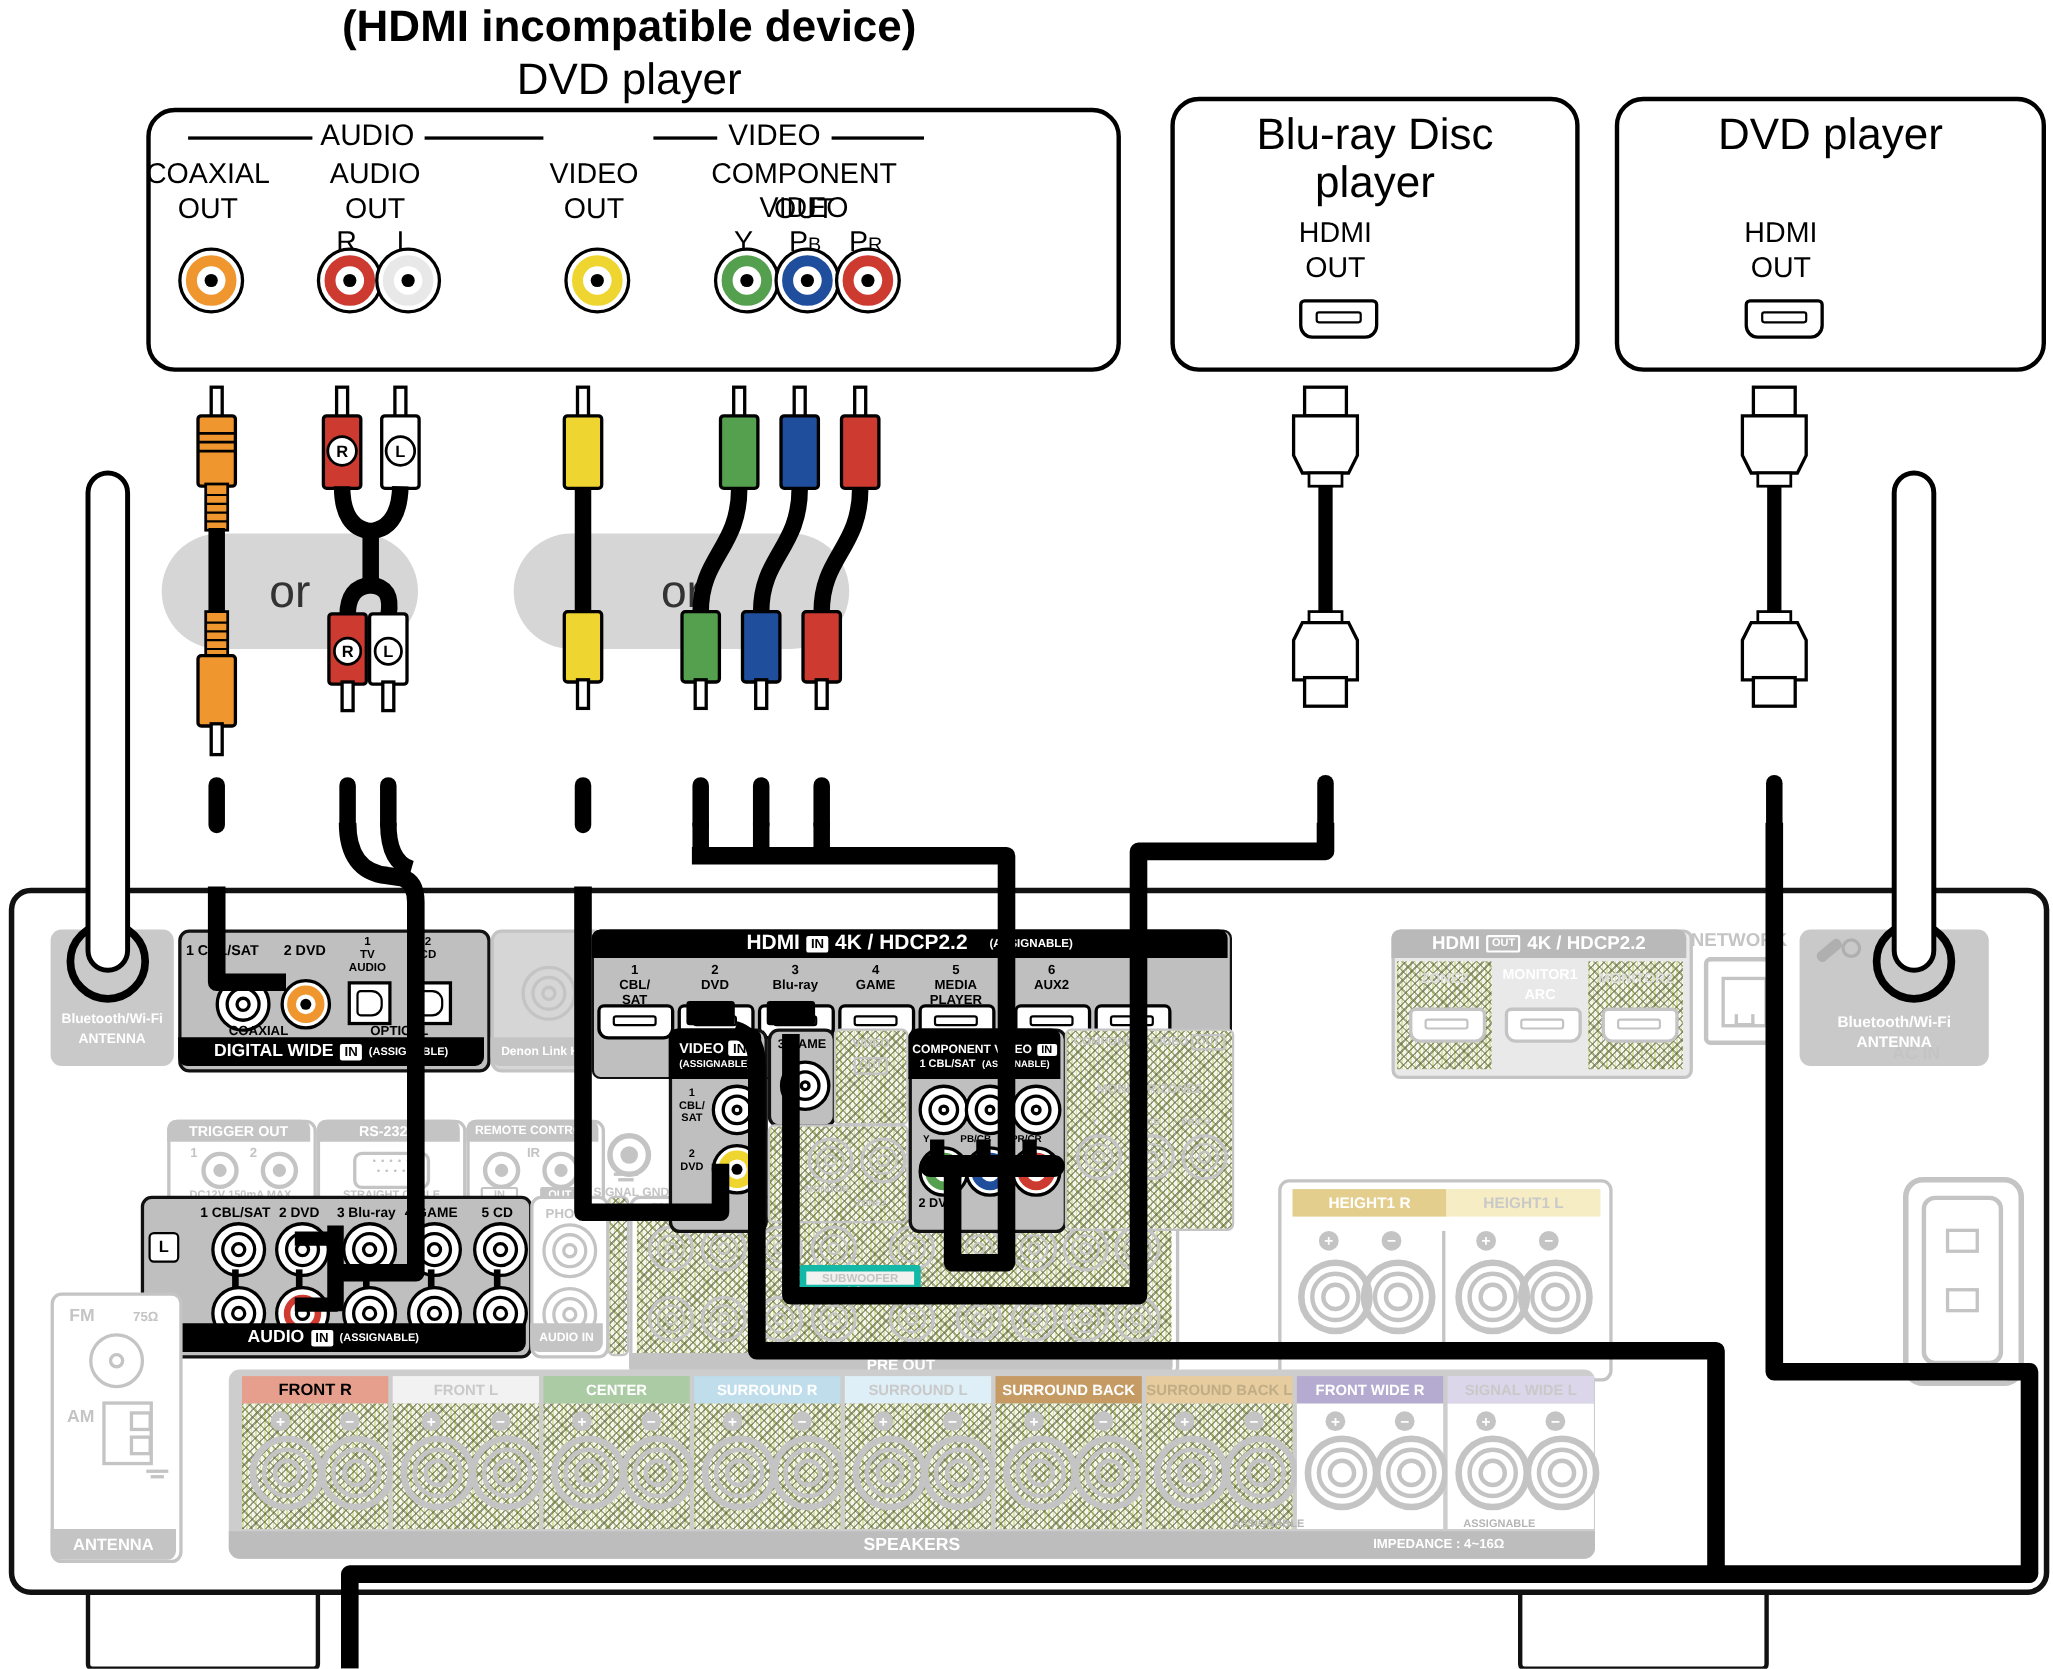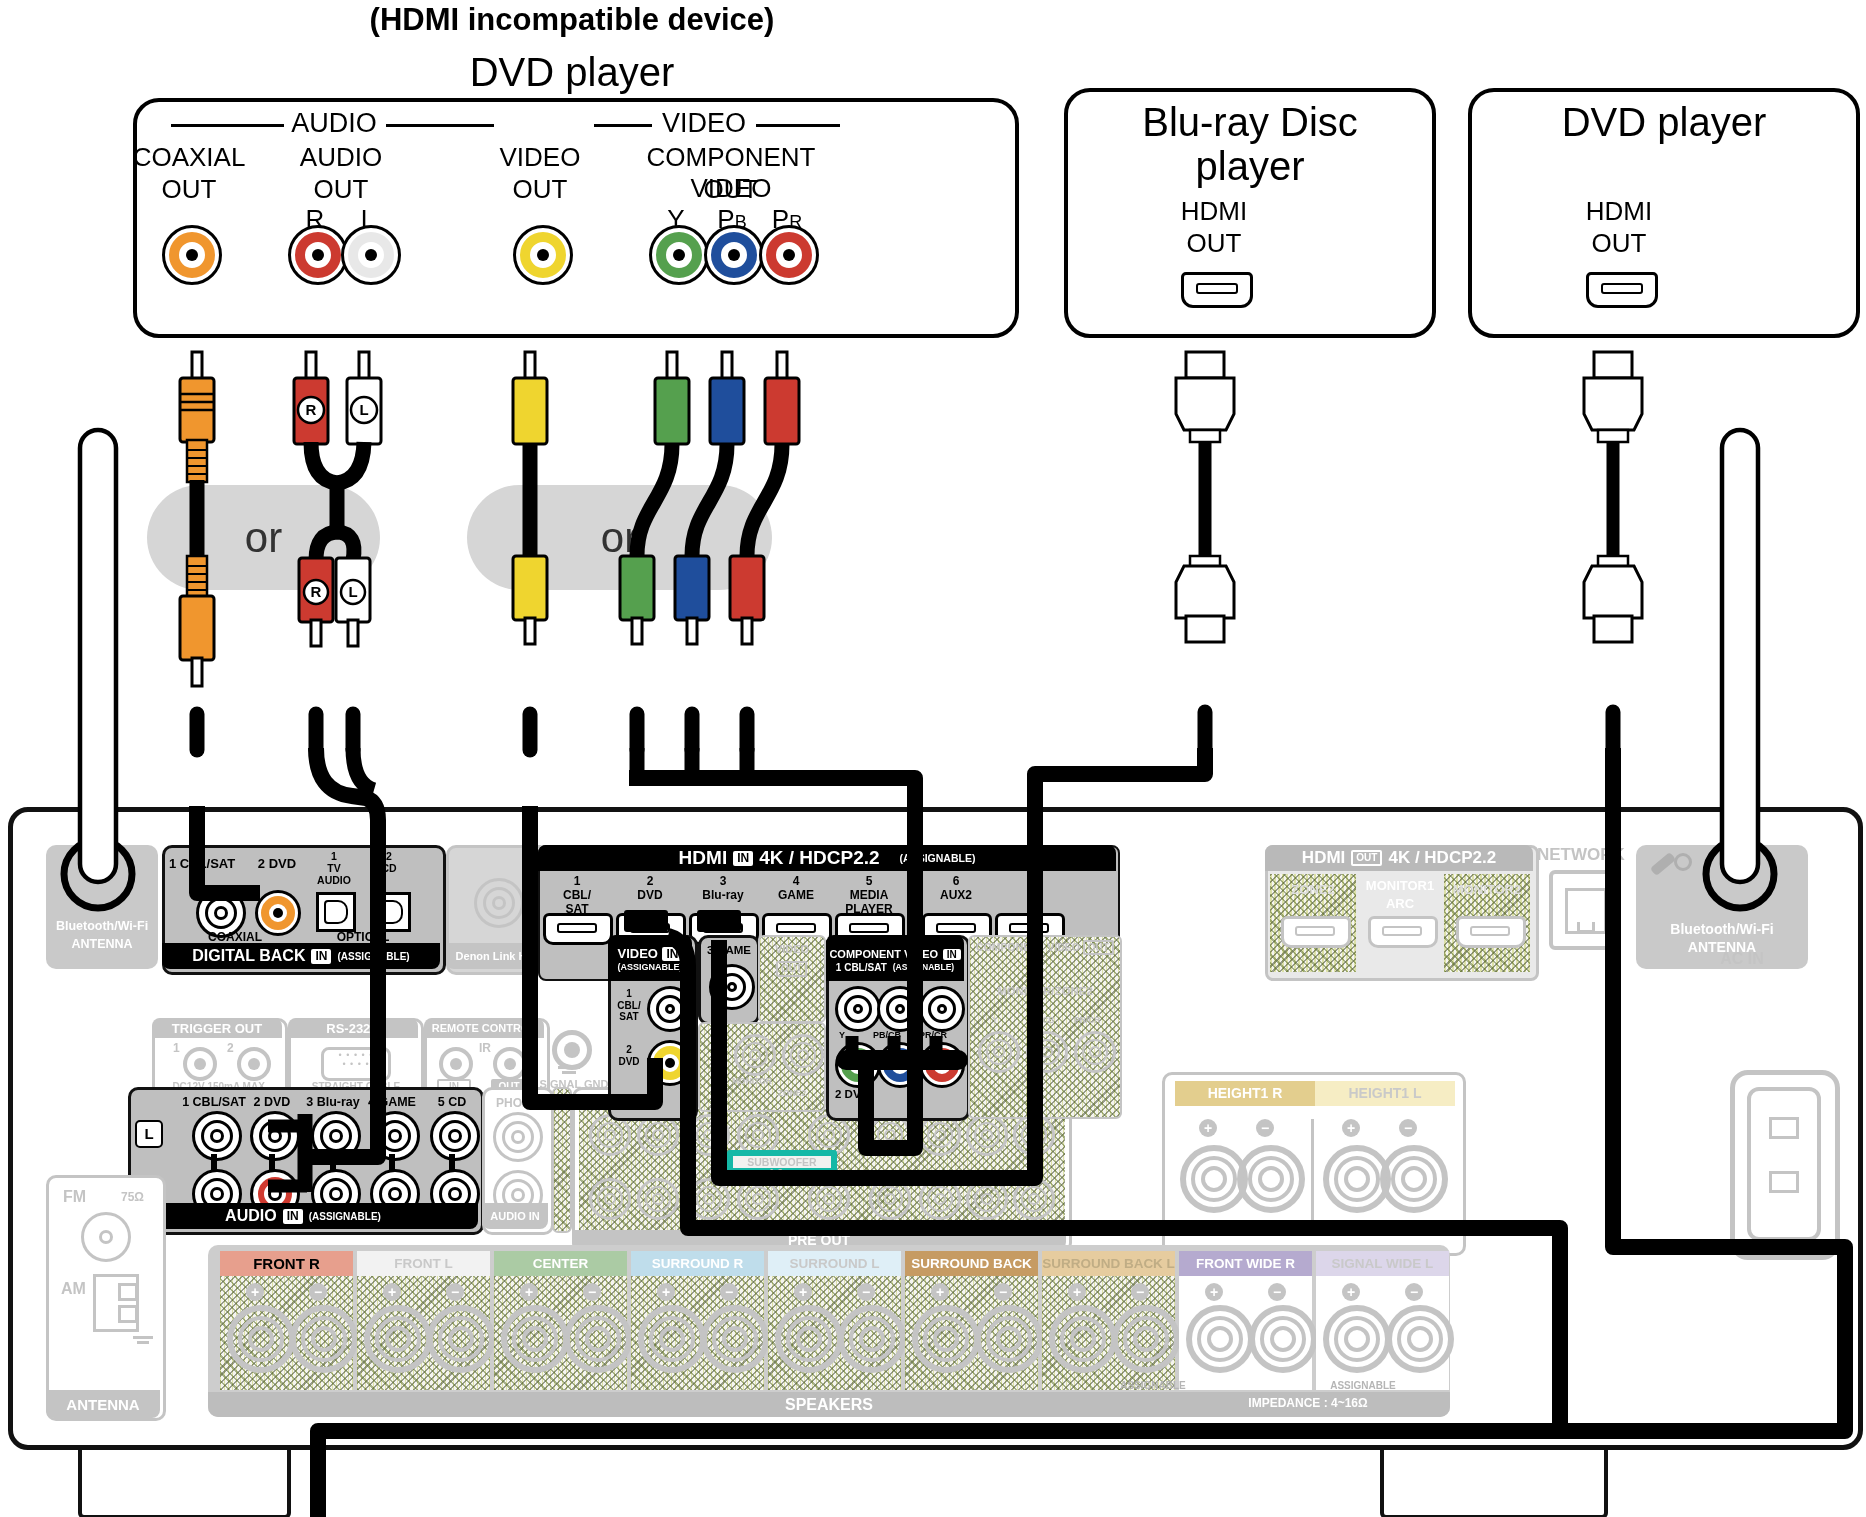--- a/index.html
+++ b/index.html
@@ -70,21 +70,21 @@
   .mjack{position:absolute;width:26px;height:26px;border:4px solid #C4C4C4;border-radius:50%}
   .mjack::after{content:"";position:absolute;inset:7px;background:#C4C4C4;border-radius:50%}
   svg.ov{position:absolute;left:0;top:0;z-index:50;pointer-events:none}
   .z1{z-index:1}.z2{z-index:2}.z3{z-index:3}
 </style>
 </head>
 <body>
 
 <div id="stage">
 
-  <div class="ab tc b z3" style="left:172px;top:2px;width:800px;font-size:31px">(HDMI incompatible device)</div>
+  <div class="ab tc b z3" style="left:172px;top:2px;width:800px;font-size:40px">(HDMI incompatible device)</div>
   <div class="ab tc z3" style="left:172px;top:50px;width:800px;font-size:40px">DVD player</div>
 
   <div class="devbox z2" style="left:133px;top:98px;width:878px;height:232px">
     <div class="ab tc" style="left:147px;top:6px;width:100px;font-size:27px">AUDIO</div>
     <div class="ab" style="left:34px;top:22px;width:113px;height:3px;background:#000"></div>
     <div class="ab" style="left:249px;top:22px;width:108px;height:3px;background:#000"></div>
     <div class="ab tc" style="left:517px;top:6px;width:100px;font-size:27px">VIDEO</div>
     <div class="ab" style="left:457px;top:22px;width:58px;height:3px;background:#000"></div>
     <div class="ab" style="left:619px;top:22px;width:84px;height:3px;background:#000"></div>
 
@@ -166,21 +166,21 @@
 AUDIO</div>
     <div class="ab b tc pre" style="left:204px;top:2px;width:40px;font-size:10.5px">2
 CD</div>
     <div class="ajack" style="left:31px;top:40px"></div>
     <div class="cjack" style="left:90px;top:42px;--c:#F0962E"></div>
     <div class="opt" style="left:151px;top:44px"></div>
     <div class="opt" style="left:206px;top:44px"></div>
     <div class="ab b tc" style="left:10px;top:82px;width:120px;font-size:12px">COAXIAL</div>
     <div class="ab b tc" style="left:150px;top:82px;width:96px;font-size:12px">OPTICAL</div>
     <div class="band" style="left:-3px;top:95px;width:278px;height:26px;border-radius:0 0 8px 8px">
-      <span class="b" style="font-size:16px">DIGITAL BACK</span>
+      <span class="b" style="font-size:16px">DIGITAL WIDE</span>
       <span class="inbadge">IN</span>
       <span class="b" style="font-size:10px">(ASSIGNABLE)</span>
     </div>
   </div>
 
   <div class="gblk z2" style="left:446px;top:845px;width:98px;height:124px;background:#D6D6D6">
     <div class="gjack" style="left:25px;top:30px"></div>
     <div class="gband" style="left:-3px;top:95px;width:98px;height:26px;border-radius:0 0 8px 8px">
       <span class="b" style="font-size:11px">Denon Link HD</span>
     </div>

